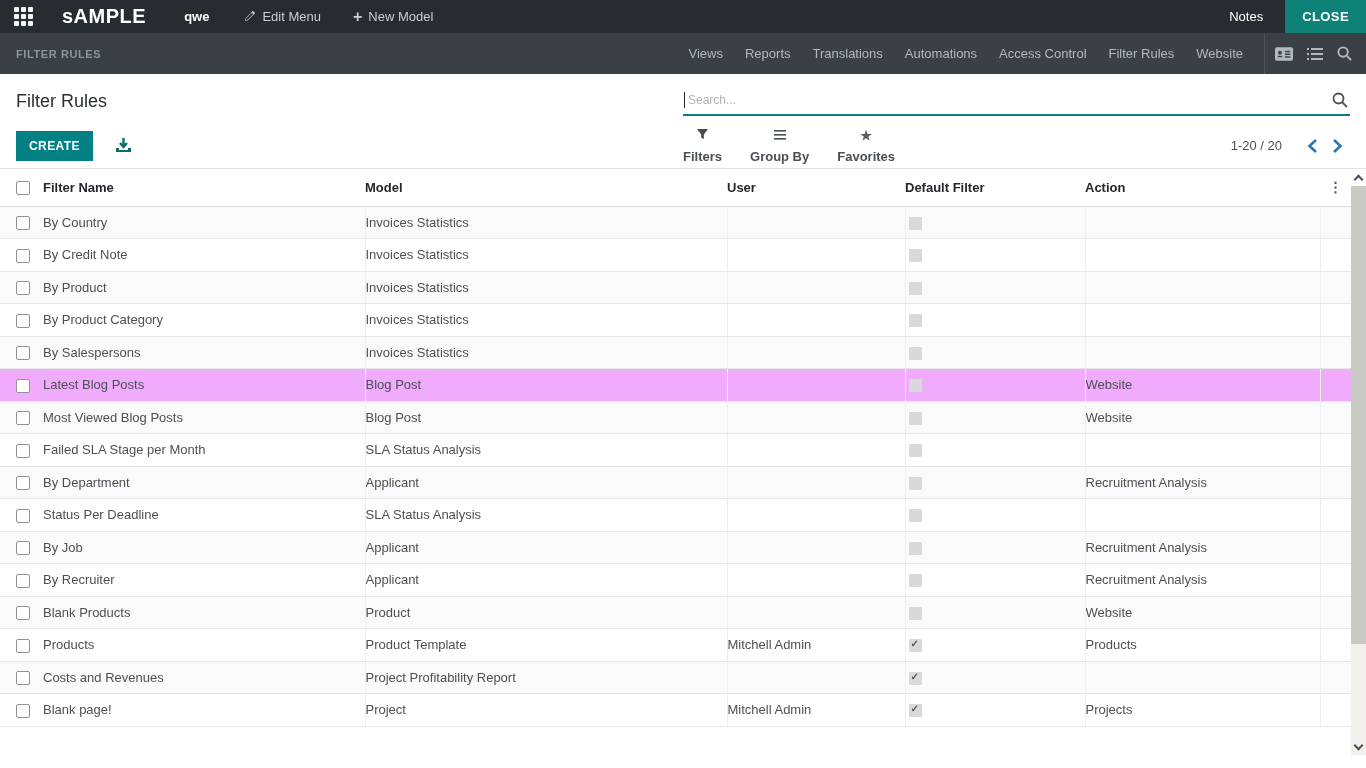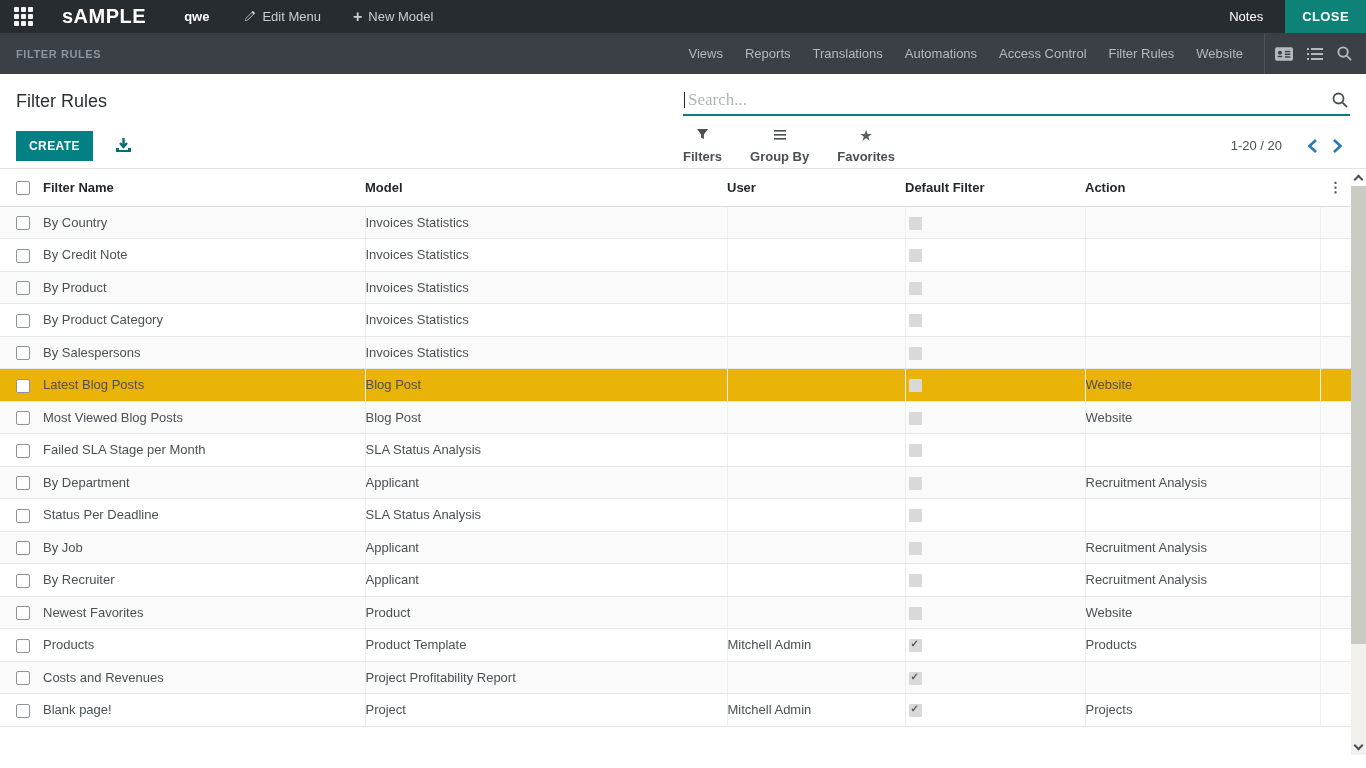--- a/index.html
+++ b/index.html
@@ -33,22 +33,22 @@
   .view-icons { display:flex; align-items:center; gap:14px; padding-right:14px; }
   .view-icons .vicon { cursor:pointer; display:flex; align-items:center; }
 
   
   .page-head { display:flex; align-items:flex-start; padding:12px 16px 0 16px; height:47px; }
   .page-title { font-size:18px; color:#2b2f33; margin-top:5px; }
   .head-spacer { flex:1; }
   .search-box { width:667px; position:relative; border-bottom:2px solid #0c7d82; height:30px;
     display:flex; align-items:center; }
   .search-caret { width:1px; height:16px; background:#222; margin-left:1px; }
-  .search-input { border:none; outline:none; flex:1; font-size:17px; color:#333;
-    background:transparent; padding:0 4px 0 3px; font-family:Liberation Serif, serif; }
+  .search-input { border:none; outline:none; flex:1; font-size:12px; color:#333;
+    background:transparent; padding:0 4px 0 3px; font-family:Liberation Sans, sans-serif; }
   .search-input::placeholder { color:#b0b4b8; }
   .search-box .sicon { cursor:pointer; display:flex; align-items:center; padding-right:2px; }
 
   
   .controls { display:flex; align-items:center; padding:12px 16px 10px 16px; height:47px; }
   .create-btn { background:#028084; color:#fff; border:none; font-size:12px; font-weight:bold;
     letter-spacing:.4px; padding:8px 13px; cursor:pointer; font-family:"Liberation Sans",sans-serif; }
   .export-icon { margin-left:22px; cursor:pointer; display:flex; align-items:center; }
   .controls-spacer { flex:1; }
   .controls-right { width:667px; display:flex; align-items:center; }
@@ -65,21 +65,21 @@
   col.c-check{width:43px} col.c-name{width:322px} col.c-model{width:362px}
   col.c-user{width:178px} col.c-default{width:180px} col.c-action{width:235px} col.c-dots{width:31px}
   thead th { height:37px; font-size:13px; font-weight:bold; color:#23272b; text-align:left;
     background:#fff; border-bottom:1px solid #dcdcdc; padding:0; vertical-align:middle; }
   th.th-check { padding-left:16px; }
   th.th-dots { text-align:center; color:#555; font-size:14px; cursor:pointer; }
   tbody td { height:32.5px; font-size:13px; color:#4c5055; border-bottom:1px solid #e7e7e7;
     padding:0; vertical-align:middle; white-space:nowrap; overflow:hidden; }
   tbody tr { background:#fff; cursor:pointer; }
   tbody tr:nth-child(odd) { background:#fafafa; }
-  tbody tr.highlighted { background:#eab308; }
+  tbody tr.highlighted { background:#f0abfc; }
   td.td-model, td.td-user, td.td-default, td.td-action, td.td-dots { border-left:1px solid #efeff0; }
   td.td-check { padding-left:16px; }
   .checkbox { width:14px; height:14px; border:1px solid #8f9398; border-radius:2px;
     background:#fff; display:inline-block; vertical-align:middle; cursor:pointer; }
   .dcheck { width:13px; height:13px; background:#d9d9d9; border-radius:1px;
     display:inline-block; vertical-align:middle; margin-left:3px; position:relative; }
   .dcheck.checked::after { content:"✓"; position:absolute; left:2px; top:-1px;
     font-size:10px; color:#555; font-weight:bold; }
 
   
@@ -360,21 +360,21 @@
       <td class="td-check"><span class="checkbox"></span></td>
       <td class="td-name">By Recruiter</td>
       <td class="td-model">Applicant</td>
       <td class="td-user"></td>
       <td class="td-default"><span class="dcheck"></span></td>
       <td class="td-action">Recruitment Analysis</td>
       <td class="td-dots"></td>
     </tr>
         <tr>
       <td class="td-check"><span class="checkbox"></span></td>
-      <td class="td-name">Newest Favorites</td>
+      <td class="td-name">Blank Products</td>
       <td class="td-model">Product</td>
       <td class="td-user"></td>
       <td class="td-default"><span class="dcheck"></span></td>
       <td class="td-action">Website</td>
       <td class="td-dots"></td>
     </tr>
         <tr>
       <td class="td-check"><span class="checkbox"></span></td>
       <td class="td-name">Products</td>
       <td class="td-model">Product Template</td>

